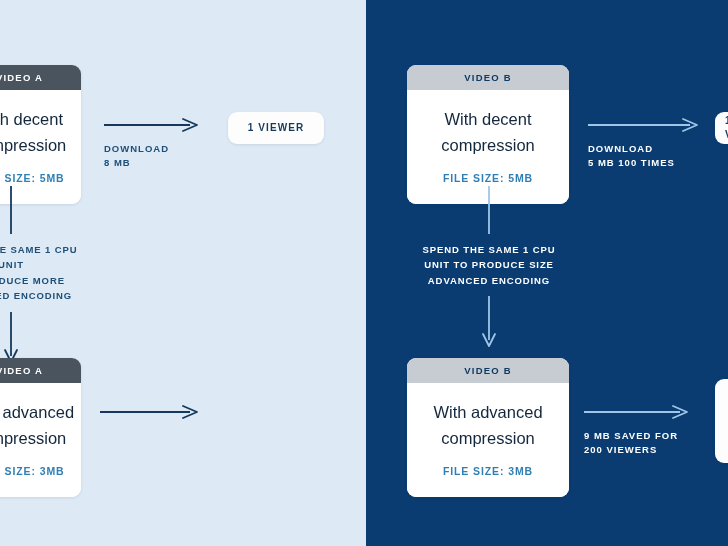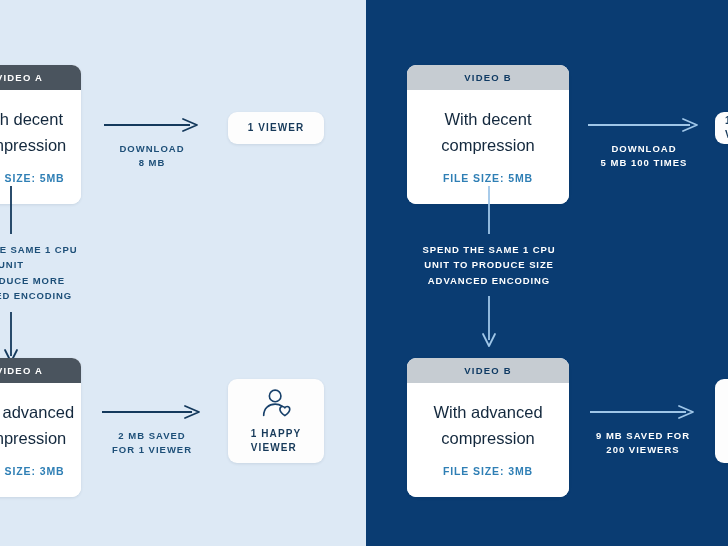--- a/index.html
+++ b/index.html
@@ -154,21 +154,21 @@
 
   .happy-icon {
     width: 34px;
     height: 34px;
     margin-bottom: 6px;
   }
 
   
   .arrowgrp {
     position: absolute;
-    text-align: center;
+    text-align: left;
   }
   .arrowgrp .caption {
     font-size: 9.5px;
     font-weight: bold;
     letter-spacing: 1px;
     line-height: 1.5;
     margin-top: 6px;
   }
   .cap-dark { color: #1d4f78; }
   .cap-light { color: #ffffff; }
@@ -261,39 +261,22 @@
         </div>
         <div class="vcard-size">FILE SIZE: 3MB</div>
       </div>
     </div>
 
     <div class="arrowgrp ag-sv-left">
       <svg width="100" height="14" viewBox="0 0 100 14">
         <line x1="0" y1="7" x2="90" y2="7" stroke="#14395c" stroke-width="1.8"></line>
         <polyline points="83,1 97,7 83,13" fill="none" stroke="#14395c" stroke-width="1.8" stroke-linecap="round" stroke-linejoin="round"></polyline>
       </svg>
-      <div class="caption cap-dark">
-        <span>2 MB SAVED</span><br>
-        <span>FOR 1 VIEWER</span>
-      </div>
-    </div>
-
-    <div class="pill pill-happy">
-      <svg class="happy-icon" viewBox="0 0 40 40">
-        <circle cx="19" cy="10.5" r="6.8" fill="none" stroke="#17406a" stroke-width="1.9"></circle>
-        <path d="M5.5 33.5 C5.5 24.8 11.6 20.2 19 20.2 C22.2 20.2 25 21.1 27.2 22.6" fill="none" stroke="#17406a" stroke-width="1.9" stroke-linecap="round"></path>
-        <path d="M30.4 33.6 C30.4 33.6 24.6 29.8 24.6 26.1 C24.6 24.2 26.1 22.9 27.7 22.9
-                 C28.9 22.9 29.9 23.6 30.4 24.5 C30.9 23.6 31.9 22.9 33.1 22.9
-                 C34.7 22.9 36.2 24.2 36.2 26.1 C36.2 29.8 30.4 33.6 30.4 33.6 Z" fill="none" stroke="#17406a" stroke-width="1.9" stroke-linejoin="round"></path>
-      </svg>
-      <div class="pill-text">
-        <span>1 HAPPY</span><br>
-        <span>VIEWER</span>
-      </div>
-    </div>
+    </div>
+
 
   </div>
 
   <div class="panel panel-right">
 
     <div class="vcard card-b1">
       <div class="vcard-head head-grey">VIDEO B</div>
       <div class="vcard-body">
         <div class="vcard-title">
           <span>With decent</span><br>

